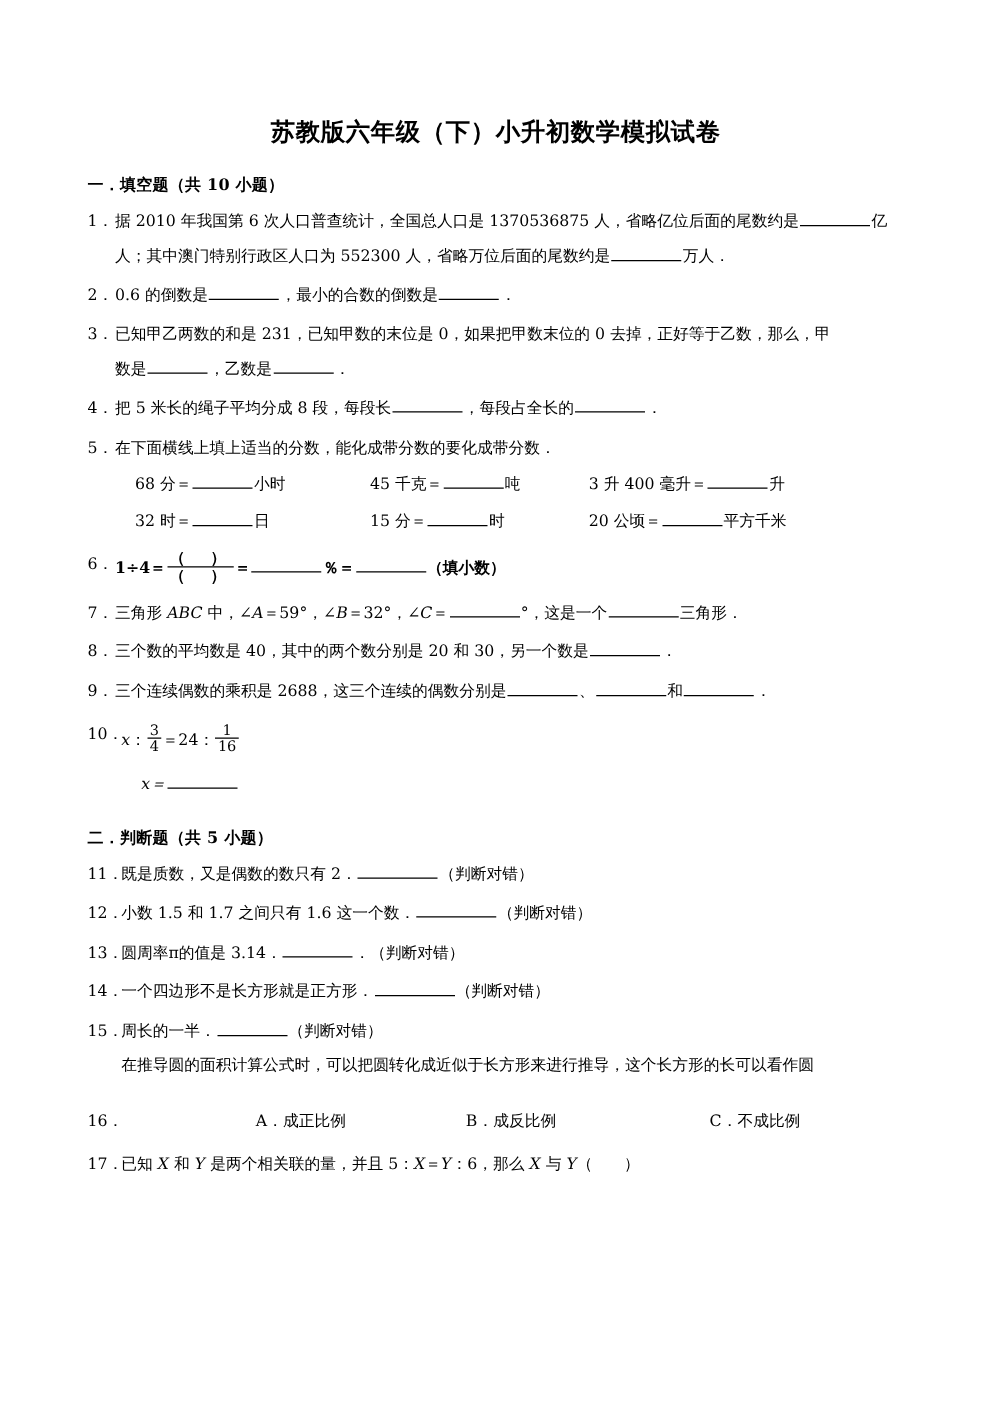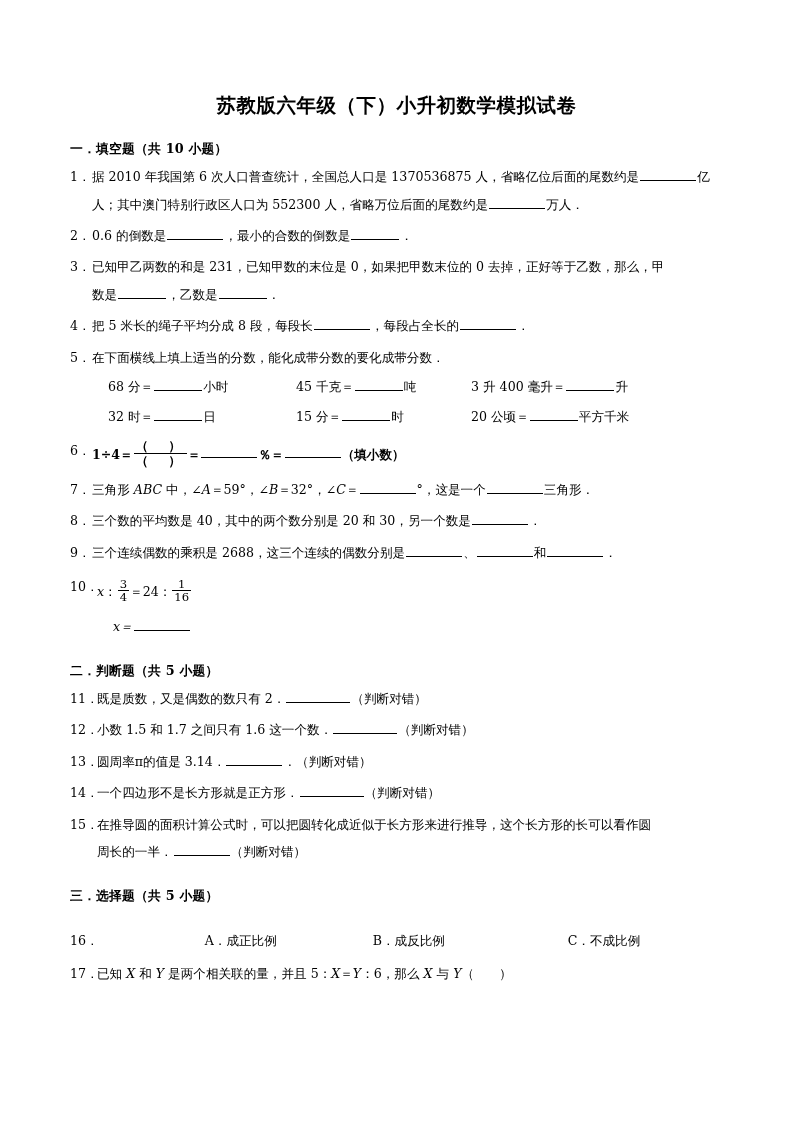--- a/index.html
+++ b/index.html
@@ -291,27 +291,26 @@
 
     <div class="q wide-num">
       <span class="num wide">14．</span>
       <p>
         <span>一个四边形不是长方形就是正方形．</span><span class="blank b-lg"></span><span>（判断对错）</span>
       </p>
     </div>
 
     <div class="q wide-num">
       <span class="num wide">15．</span>
+      <p>
+        <span>周长的一半．</span><span class="blank b-md"></span><span>（判断对错）</span>
+      </p>
       <p>在推导圆的面积计算公式时，可以把圆转化成近似于长方形来进行推导，这个长方形的长可以看作圆</p>
-      <p>
-        <span>周长的一半．</span><span class="blank b-md"></span><span>（判断对错）</span>
-      </p>
-    </div>
-
-    <div class="section-head later">三．选择题（共 5 小题）</div>
+    </div>
+
 
     <div class="q wide-num">
       <span class="num wide">16．</span>
       <div class="choices">
         <div class="choice o1">A．成正比例</div>
         <div class="choice o2">B．成反比例</div>
         <div class="choice o3">C．不成比例</div>
       </div>
     </div>
 

